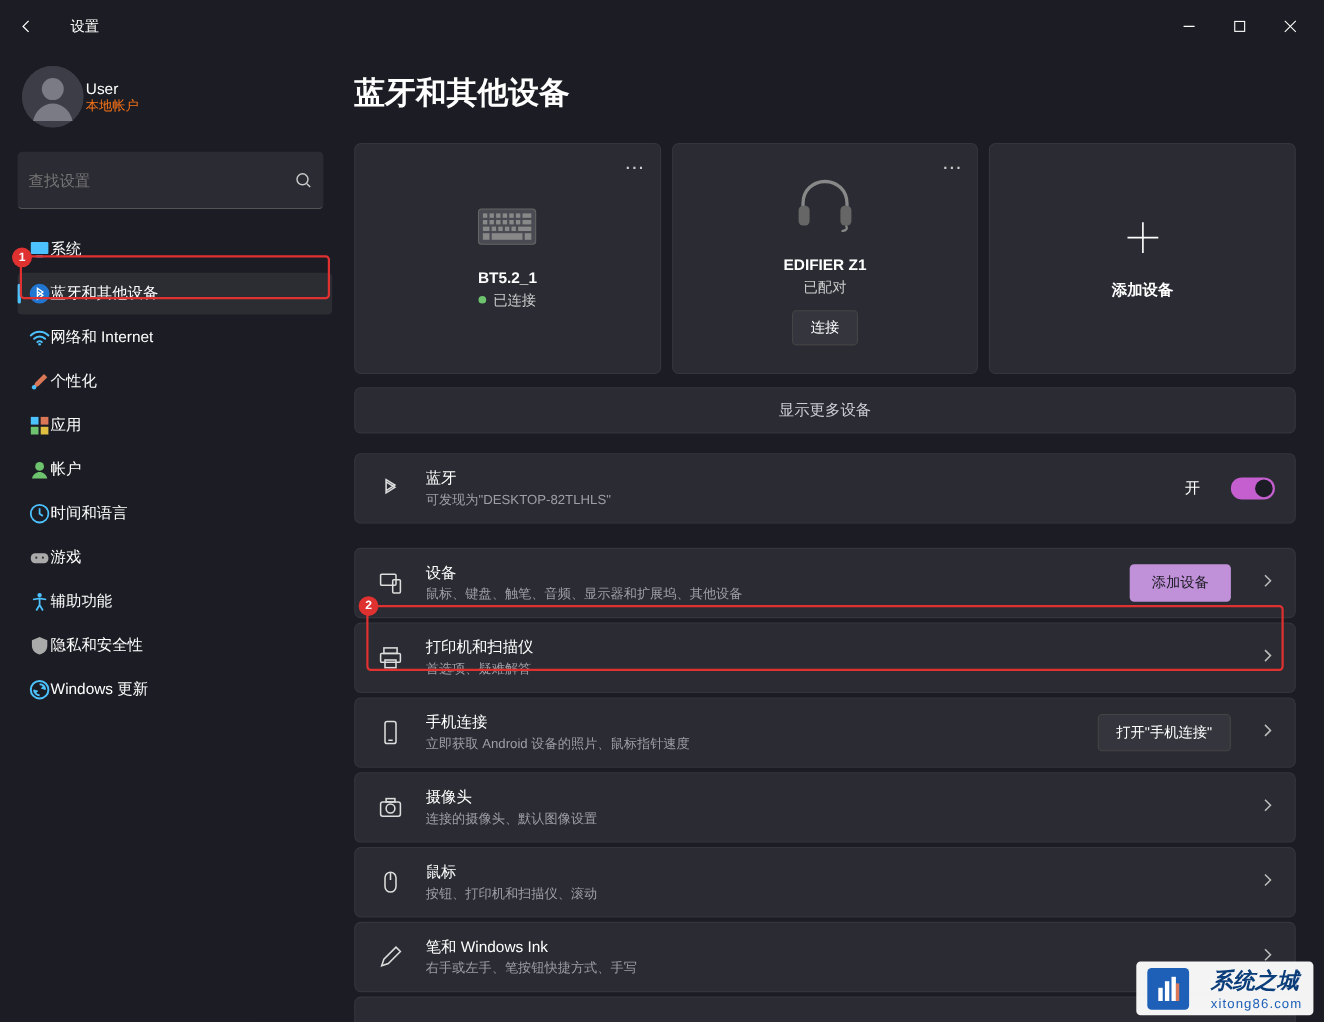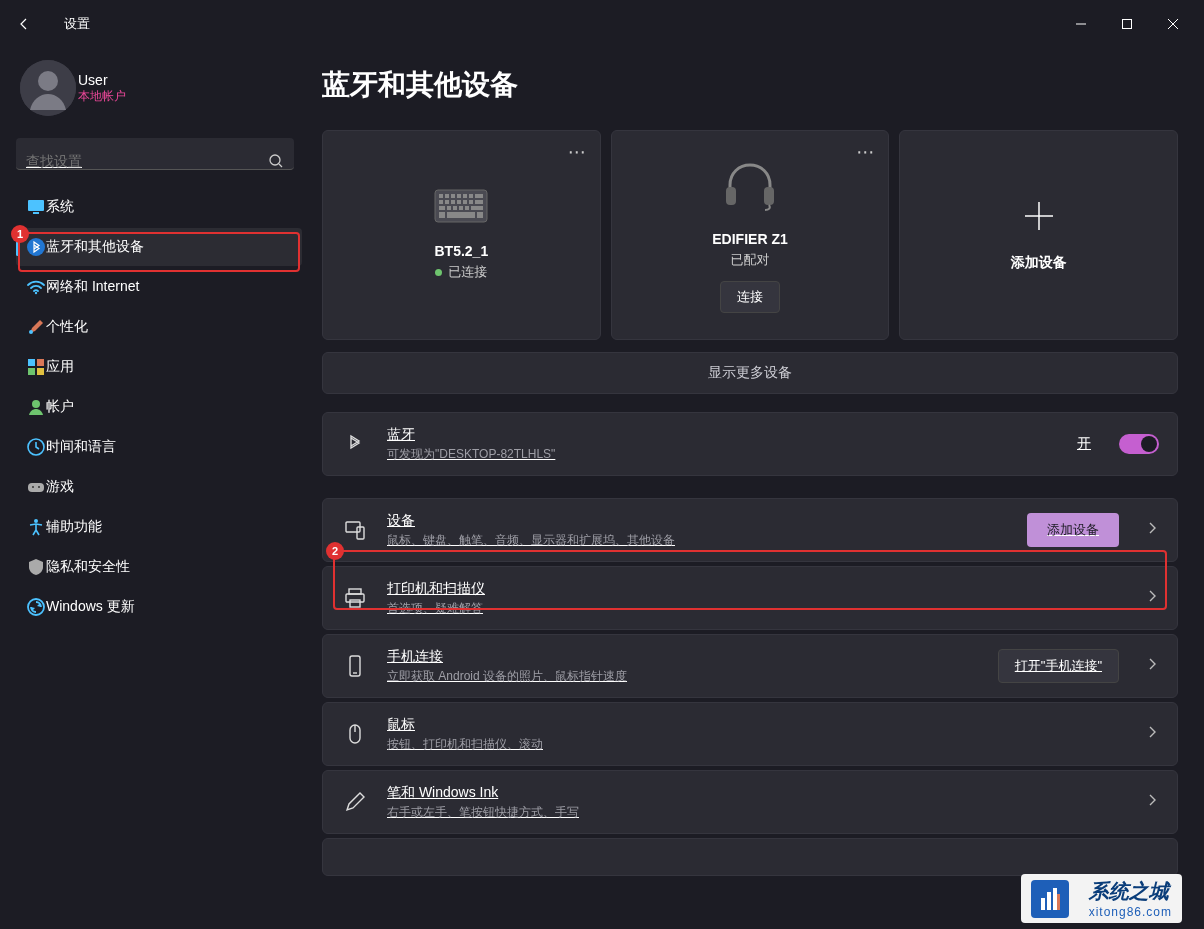--- a/index.html
+++ b/index.html
@@ -11,23 +11,23 @@
 .titlebar .window-controls { margin-left: auto; display:flex; gap: 0; }
 .titlebar .wc { width: 46px; height: 32px; display:flex; align-items:center; justify-content:center; cursor:pointer; color:#fff; }
 
 .main { display: flex; height: calc(929px - 48px); }
 
 .sidebar { width: 310px; padding: 4px 8px 0 16px; }
 .user-section { display:flex; align-items:center; gap: 2px; padding: 8px 4px 16px 4px; }
 .avatar { width: 56px; height: 56px; border-radius: 50%; background:#3a3a44; display:flex; align-items:center; justify-content:center; }
 .avatar svg { width:56px; height:56px; }
 .user-name { font-size: 14px; }
-.user-sub { font-size: 12px; color: #ec4899; }
-
-.search-box { position: relative; background:#2b2b33; border-radius: 4px; height: 32px; display:flex; align-items:flex-end; padding: 0 10px; border-bottom: 1px solid #555; margin: 6px 8px 18px 0; text-decoration: underline; }
+.user-sub { font-size: 12px; color: #f97316; }
+
+.search-box { position: relative; background:#2b2b33; border-radius: 4px; height: 52px; display:flex; align-items:center; padding: 0 10px; border-bottom: 1px solid #555; margin: 6px 8px 18px 0; }
 .search-box input { flex:1; background:transparent; border:none; outline:none; color:#fff; font-size:14px; }
 .search-box .search-icon { color:#ccc; display:flex; }
 
 .nav { display:flex; flex-direction:column; gap: 2px; }
 .nav-item { display:flex; align-items:center; height: 38px; padding: 0 10px; border-radius: 4px; cursor:pointer; font-size: 14px; position: relative; }
 .nav-item.active { background: rgba(255,255,255,0.07); }
 .nav-item.active::before { content:''; position:absolute; left:0; top:10px; bottom:10px; width:3px; background:#4cc2ff; border-radius:2px; }
 .nav-icon { width:20px; height:20px; display:flex; align-items:center; justify-content:center; flex-shrink:0; }
 .nav-label { white-space: nowrap; }
 
@@ -43,33 +43,33 @@
 .device-card .dev-icon { margin-bottom: 16px; color:#ddd; }
 .device-card .dev-name { font-size:14px; font-weight:600; }
 .device-card .dev-status { font-size:13px; color:#ccc; margin-top:4px; display:flex; align-items:center; gap:6px;}
 .status-dot { width:7px; height:7px; border-radius:50%; background:#6ec46e; }
 .connect-btn { margin-top:12px; background:#35353e; border:1px solid #444; color:#fff; padding:6px 16px; border-radius:4px; font-size:13px; cursor:pointer; }
 .device-card.add { cursor:pointer; }
 
 .show-more { margin-top:12px; background:#2b2b33; border:1px solid #35353e; border-radius:6px; height:42px; display:flex; align-items:center; justify-content:center; font-size:14px; color:#cdcdd4; cursor:pointer; }
 
 .settings-list { margin-top:18px; display:flex; flex-direction:column; gap:4px; }
-.settings-row { background:#2b2b33; border:1px solid #35353e; border-radius:6px; min-height:64px; display:flex; align-items:center; padding: 12px 18px; gap:18px; cursor:pointer;text-decoration:underline; }
+.settings-row { background:#2b2b33; border:1px solid #35353e; border-radius:6px; min-height:64px; display:flex; align-items:center; padding: 12px 18px; gap:18px; cursor:pointer; }
 .settings-row .row-icon { width:28px; height:28px; display:flex; align-items:center; justify-content:center; color:#ddd; flex-shrink:0; }
 .settings-row .row-text { flex:1; }
 .settings-row .row-title { font-size:14px; }
 .settings-row .row-sub { font-size:12px; color:#9e9ea6; margin-top:2px; }
 .settings-row .chevron { color:#bbb; margin-left:8px; flex-shrink:0;}
 .toggle-label { font-size:14px; margin-right:10px; }
 .toggle { width:40px; height:20px; background:#c55fd0; border-radius:10px; position:relative; }
 .toggle::after { content:''; position:absolute; right:2px; top:2px; width:16px; height:16px; background:#1c1c24; border-radius:50%; }
 .pill-btn { background:#c090d8; color:#1c1c24; padding:8px 20px; border-radius:4px; font-size:13px; font-weight:500; cursor:pointer; }
 .secondary-btn { background:#35353e; border:1px solid #444; color:#fff; padding:7px 16px; border-radius:4px; font-size:13px; cursor:pointer; }
 
-.watermark { position:absolute; bottom:6px; right:22px; display:flex; align-items:center; gap:20px; background:rgba(255,255,255,0.95); padding:4px 10px; border-radius:4px; }
+.watermark { position:absolute; bottom:6px; right:10px; display:flex; align-items:center; gap:20px; background:rgba(255,255,255,0.95); padding:4px 10px; border-radius:4px; }
 .watermark .wm-icon { width:38px; height:38px; background:#1e5fb8; border-radius:4px; display:flex; align-items:center; justify-content:center; position:relative; }
 .watermark .wm-text1 { font-size:20px; font-weight:bold; color:#0a3d7a; font-style:italic; }
 .watermark .wm-text2 { font-size:12px; color:#1e5fb8; letter-spacing:1px; }
 </style>
 </head>
 <body>
 
 <div class="titlebar">
   <div class="back-btn">
     <svg width="16" height="16" viewBox="0 0 16 16" fill="none">
@@ -360,20 +360,36 @@
         <div class="row-text">
           <div class="row-title">手机连接</div>
           <div class="row-sub">立即获取 Android 设备的照片、鼠标指针速度</div>
         </div>
         <div class="secondary-btn">打开"手机连接"</div>
         <span class="chevron"><svg width="14" height="14" viewBox="0 0 14 14">
               <path d="M5 2l5 5-5 5" stroke="currentColor" stroke-width="1.4" fill="none"></path>
             </svg></span>
       </div>
 
+      <div class="settings-row">
+        <div class="row-icon">
+            <svg width="24" height="24" viewBox="0 0 24 24">
+              <rect x="3" y="7" width="18" height="13" rx="2" stroke="#ddd" stroke-width="1.4" fill="none"></rect>
+              <circle cx="12" cy="13" r="4" stroke="#ddd" stroke-width="1.4" fill="none"></circle>
+              <rect x="8" y="4" width="8" height="3" stroke="#ddd" stroke-width="1.4" fill="none"></rect>
+            </svg>
+          </div>
+        <div class="row-text">
+          <div class="row-title">摄像头</div>
+          <div class="row-sub">连接的摄像头、默认图像设置</div>
+        </div>
+        <span class="chevron"><svg width="14" height="14" viewBox="0 0 14 14">
+              <path d="M5 2l5 5-5 5" stroke="currentColor" stroke-width="1.4" fill="none"></path>
+            </svg></span>
+      </div>
 
       <div class="settings-row">
         <div class="row-icon">
             <svg width="24" height="24" viewBox="0 0 24 24">
               <rect x="7" y="3" width="10" height="18" rx="5" stroke="#ddd" stroke-width="1.4" fill="none"></rect>
               <line x1="12" y1="3" x2="12" y2="10" stroke="#ddd" stroke-width="1.4"></line>
             </svg>
           </div>
         <div class="row-text">
           <div class="row-title">鼠标</div>

